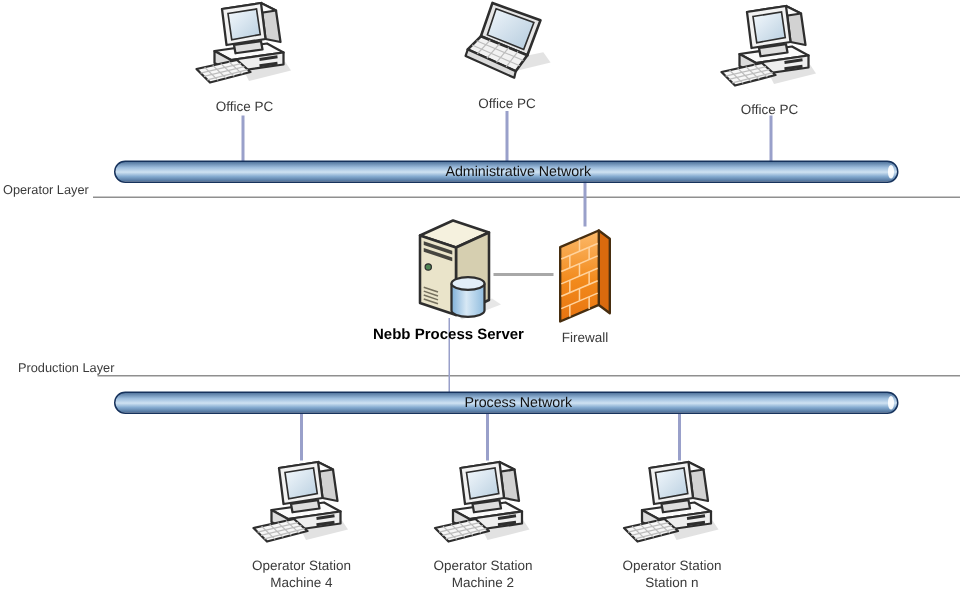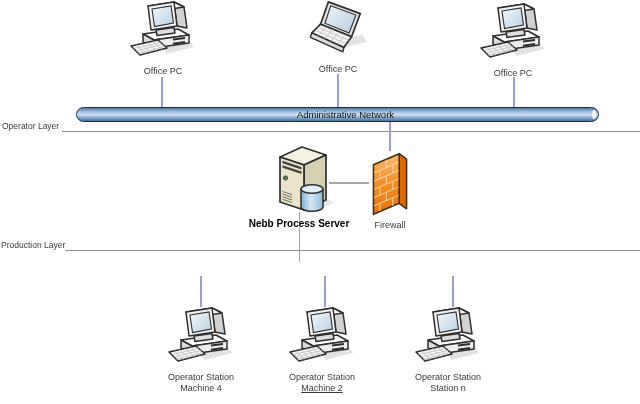--- a/index.html
+++ b/index.html
@@ -154,25 +154,28 @@
   <div class="vline" style="left:513px;top:77px;height:31px;"></div>
   <div class="vline" style="left:389px;top:121px;height:30px;"></div>
   <div class="hline" style="left:329px;top:182px;width:40px;"></div>
   <div class="vline" style="left:298.5px;top:212px;height:50px;"></div>
   <div class="vline" style="left:200px;top:276px;height:31px;"></div>
   <div class="vline" style="left:324px;top:276px;height:31px;"></div>
   <div class="vline" style="left:452px;top:276px;height:31px;"></div>
 
   <div class="layer-label" style="left:2px;top:121px;">Operator Layer</div>
   <div class="layer-line" style="left:62px;top:130.5px;width:578px;"></div>
-  <div class="layer-label" style="left:1px;top:240px;">Production Layer</div>
+  <div class="layer-label" style="left:12px;top:240px;">Production Layer</div>
   <div class="layer-line" style="left:65px;top:249.5px;width:575px;"></div>
 
   <div class="net-bar" style="top:107px;">
     <div class="bar-label">Administrative Network</div>
+  </div>
+  <div class="net-bar" style="top:261px;">
+    <div class="bar-label">Process Network</div>
   </div>
 
   <div class="node" style="left:127px;top:0;width:72px;">
     <svg width="70" height="64">
         <use href="#sym-pc"></use>
       </svg>
     <div class="node-label">Office PC</div>
   </div>
   <div class="node" style="left:302px;top:0;width:72px;">
     <svg width="70" height="62">
@@ -208,21 +211,21 @@
       <span style="display:block;">Operator Station</span>
       <span style="display:block;">Machine 4</span>
     </div>
   </div>
   <div class="node" style="left:280px;top:306px;width:84px;">
     <svg width="70" height="64">
         <use href="#sym-pc"></use>
       </svg>
     <div class="node-label">
       <span style="display:block;">Operator Station</span>
-      <span style="display:block;text-decoration:underline;">Machine 2</span>
+      <span style="display:block;">Machine 2</span>
     </div>
   </div>
   <div class="node" style="left:406px;top:306px;width:84px;">
     <svg width="70" height="64">
         <use href="#sym-pc"></use>
       </svg>
     <div class="node-label">
       <span style="display:block;">Operator Station</span>
       <span style="display:block;">Station n</span>
     </div>

